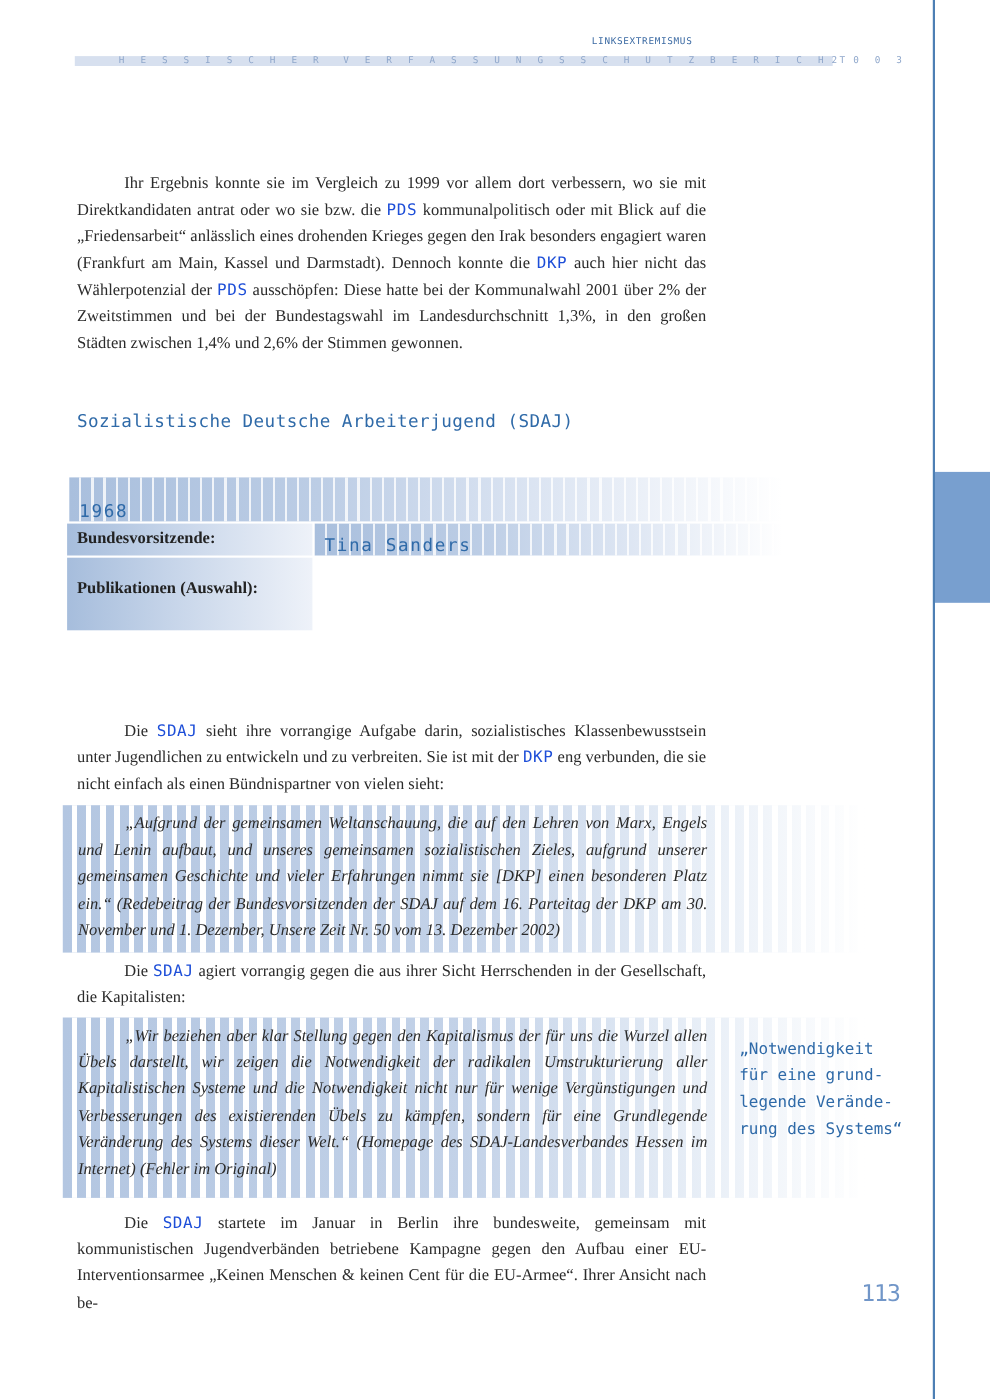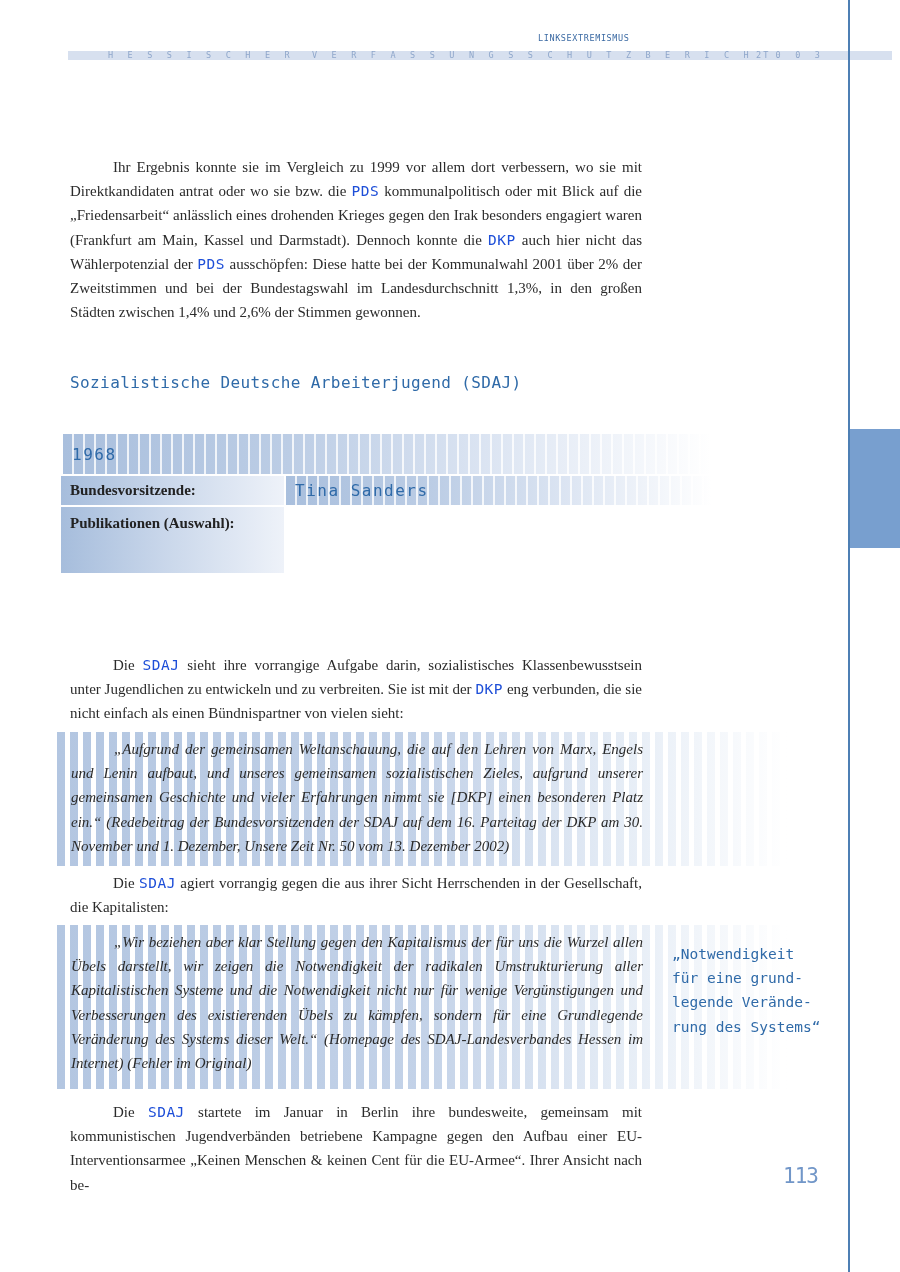--- a/index.html
+++ b/index.html
@@ -1,48 +1,48 @@
 <!DOCTYPE html>
 <html><head>
 <meta charset="utf-8">
 <style>
   * { box-sizing: border-box; margin: 0; padding: 0; }
   html, body { width: 900px; height: 1272px; background: #ffffff; overflow: hidden; }
   body { position: relative; font-family: "Liberation Serif", "DejaVu Serif", serif; color: #2a2a2a; }
 
   
   .hdr-section { position: absolute; left: 538px; top: 33px; font-family: "DejaVu Sans Mono", monospace; font-size: 8.5px; color: #3b6aa3; letter-spacing: 0.6px; }
-  .hdr-bar { position: absolute; left: 68px; top: 51px; width: 824px; height: 9px; background: #d7e0ef; }
+  .hdr-bar { position: absolute; left: 68px; top: 51px; width: 689px; height: 9px; background: #d7e0ef; }
   .hdr-bar span { position: absolute; top: -1px; font-family: "DejaVu Sans Mono", monospace; font-size: 8.5px; color: #8fa7cb; letter-spacing: 14.5px; white-space: nowrap; line-height: 10px; }
   .vline { position: absolute; left: 848px; top: 0; width: 1.5px; height: 1272px; background: #4d7fb4; }
   .side-tab { position: absolute; left: 850px; top: 429px; width: 50px; height: 119px; background: #789fcf; }
 
   .p { position: absolute; left: 70px; width: 572px; font-size: 15px; line-height: 24.2px; text-align: justify; color: #2b2b2b; }
   .p .ind { display: inline-block; width: 43px; }
   .p .kw { font-family: "DejaVu Sans Mono", monospace; color: #1d4ed8; font-size: 14.5px; font-weight: normal; letter-spacing: 0.5px; }
 
   .h2 { position: absolute; left: 70px; top: 373px; font-family: "DejaVu Sans Mono", monospace; font-size: 16px; color: #2f6aa8; letter-spacing: 0.4px; text-align: center; }
 
   
   .info { position: absolute; left: 61px; top: 434px; width: 650px; }
   .info .row { display: flex; border-bottom: 2px solid #fff; }
   .info .row:last-child { border-bottom: none; }
   .info .lab { width: 223px; padding: 0 0 0 9px; font-weight: bold; font-size: 15px; display: flex; align-items: center;
      background: linear-gradient(90deg, #a6bddc 0%, #c8d6ea 45%, #eef2f9 100%); color: #222; }
-  .info .val { flex: 1; padding: 0 0 0 9px; font-weight: bold; font-size: 15px; display: flex; align-items: center; color: #222;
+  .info .val { flex: 1; padding: 0 0 0 9px; font-weight: bold; font-size: 15px; display: flex; align-items: flex-end; color: #222;
      background:
        repeating-linear-gradient(90deg, rgba(255,255,255,0) 0px, rgba(255,255,255,0) 9px, rgba(255,255,255,0.8) 9px, rgba(255,255,255,0.8) 11px),
        linear-gradient(90deg, #a9bfdd 0%, #bccde5 35%, #dbe4f2 65%, #ffffff 100%);
      margin-left: 2px; }
   .info .r1 { height: 42px; }
   .info .r2 { height: 31px; }
   .info .r3 { height: 36px; }
   .info .r4 { height: 66px; }
   .info .r4 .val { align-items: flex-start; padding-top: 8px; line-height: 24px; display: block; }
-  .info .r4 .lab { align-items: flex-start; padding-top: 8px; }
+  .info .r4 .lab { align-items: flex-start; padding-top: 20px; }
   .info .mv { font-family: "DejaVu Sans Mono", monospace; color: #2f6aa8; font-weight: normal; font-size: 16px; letter-spacing: 1.5px; }
 
   
   .quote { position: absolute; left: 57px; width: 730px;
      background:
        repeating-linear-gradient(90deg, rgba(255,255,255,0) 0px, rgba(255,255,255,0) 8px, rgba(255,255,255,1) 8px, rgba(255,255,255,1) 13px),
        linear-gradient(90deg, #b3c6e1 0%, #c3d2e8 50%, #e6edf6 78%, #ffffff 100%); }
   .quote .qt { position: absolute; left: 14px; width: 572px; font-style: italic; font-size: 15px; line-height: 24.2px; text-align: justify; color: #2b2b2b; }
   .quote .qt .ind { display: inline-block; width: 43px; }
 

